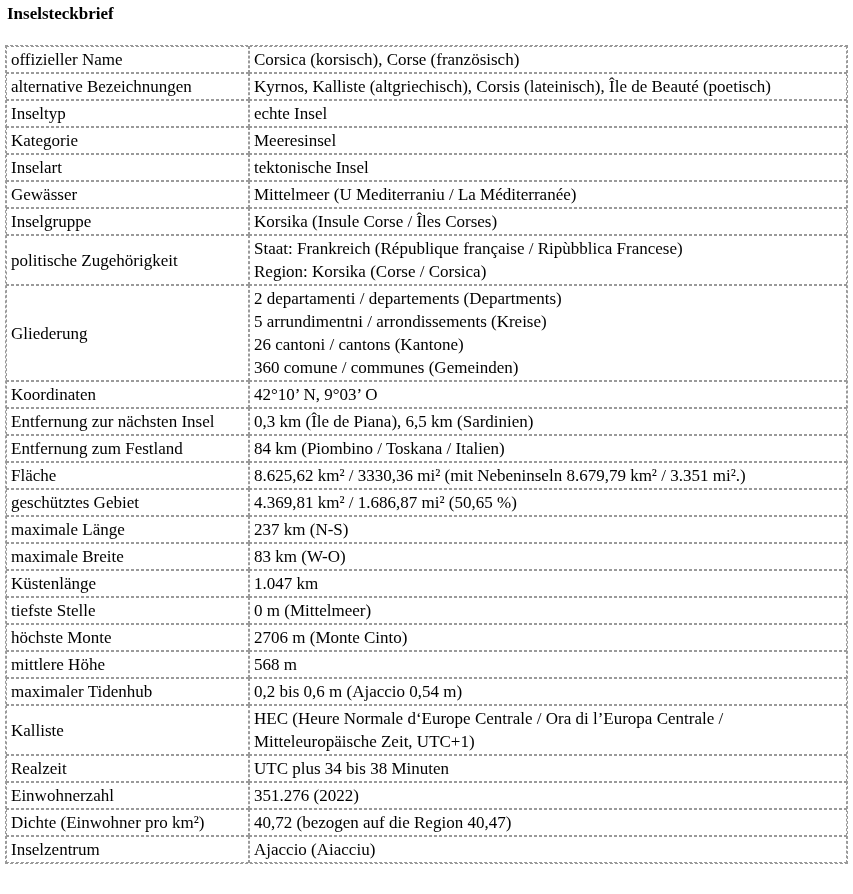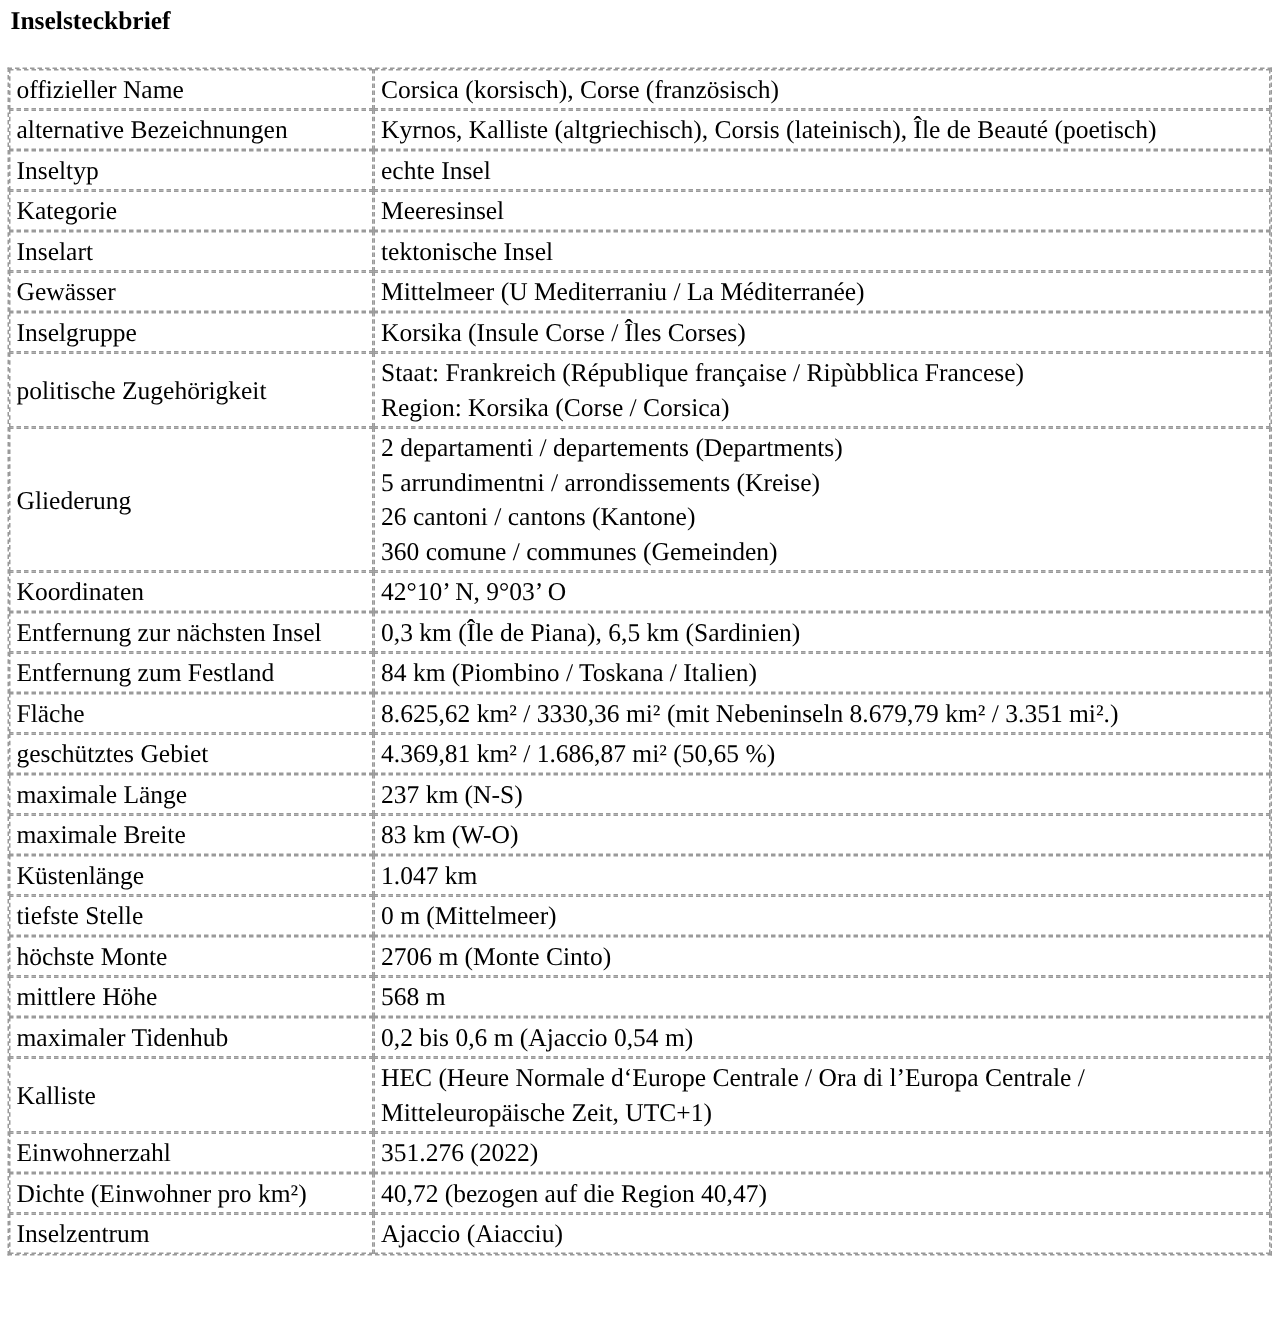--- a/index.html
+++ b/index.html
@@ -138,20 +138,24 @@
         <tr>
           <td class="label-cell">maximaler Tidenhub</td>
           <td class="value-cell">0,2 bis 0,6 m (Ajaccio 0,54 m)</td>
         </tr>
         <tr>
           <td class="label-cell">Kalliste</td>
           <td class="value-cell">HEC (Heure Normale d‘Europe Centrale / Ora di l’Europa Centrale /
 Mitteleuropäische Zeit, UTC+1)</td>
         </tr>
         <tr>
+          <td class="label-cell">Realzeit</td>
+          <td class="value-cell">UTC plus 34 bis 38 Minuten</td>
+        </tr>
+        <tr>
           <td class="label-cell">Einwohnerzahl</td>
           <td class="value-cell">351.276 (2022)</td>
         </tr>
         <tr>
           <td class="label-cell">Dichte (Einwohner pro km²)</td>
           <td class="value-cell">40,72 (bezogen auf die Region 40,47)</td>
         </tr>
         <tr>
           <td class="label-cell">Inselzentrum</td>
           <td class="value-cell">Ajaccio (Aiacciu)</td>

